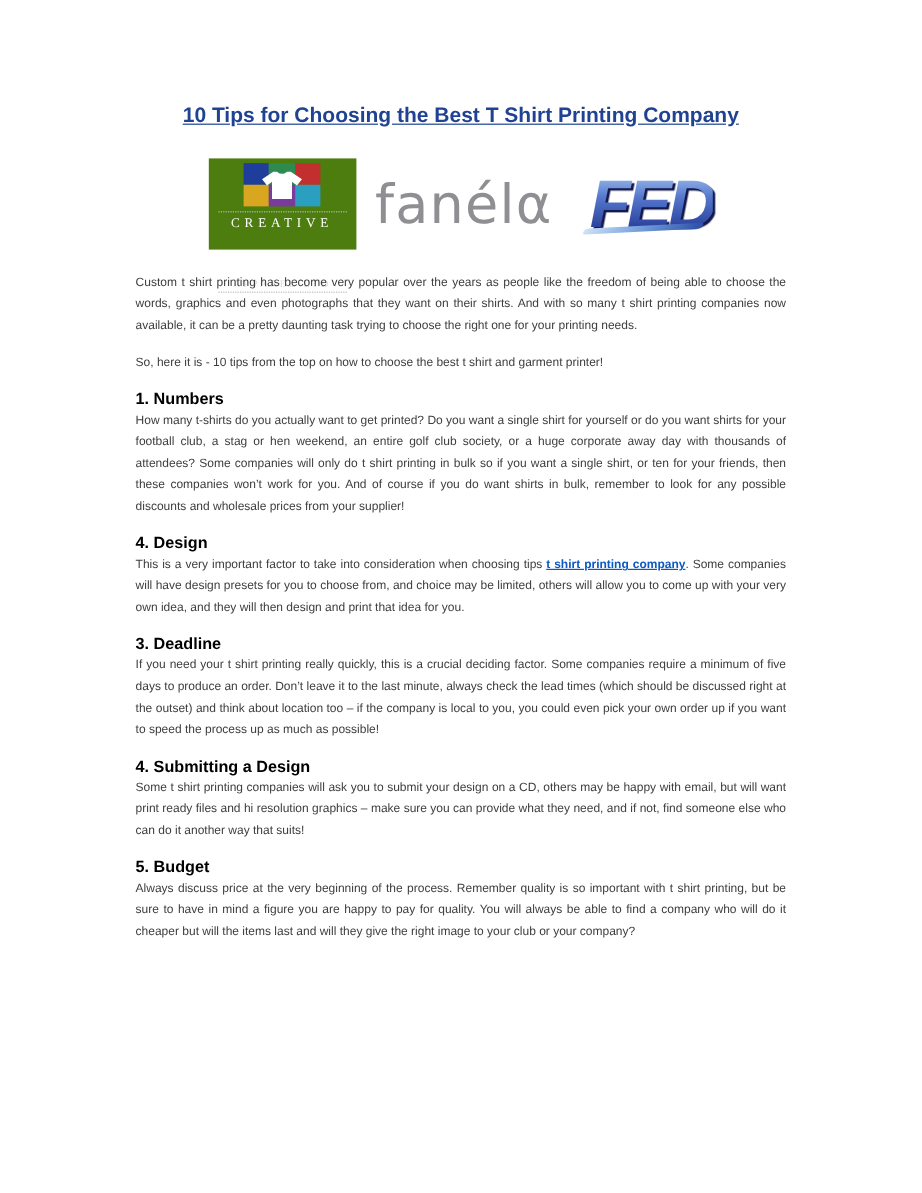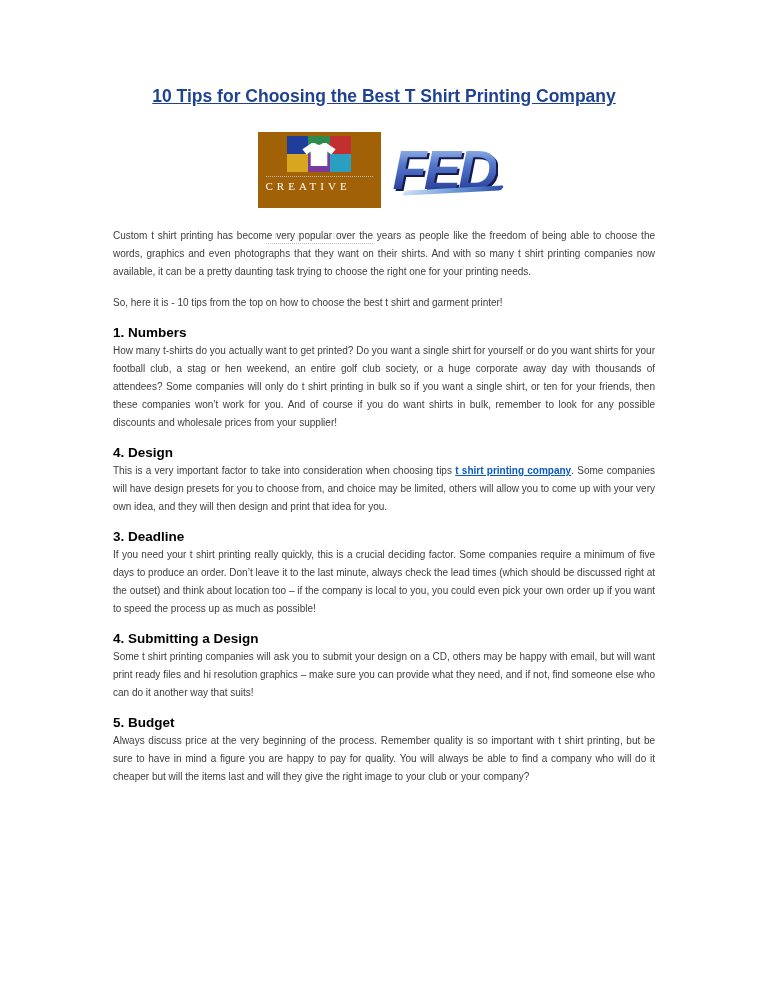--- a/index.html
+++ b/index.html
@@ -27,23 +27,23 @@
     justify-content: center;
     gap: 12px;
     margin-top: 24px;
     margin-bottom: 18px;
     height: 78px;
   }
   
   .logo-creative {
     width: 123px;
     height: 76px;
-    background: #a16207;
+    background: #4d7c0f;
     color: #ffffff;
-    text-align: left;
+    text-align: center;
     padding-top: 4px;
     box-sizing: border-box;
     flex: 0 0 auto;
   }
   .ca-art {
     position: relative;
     width: 64px;
     height: 36px;
     margin: 0 auto;
     display: grid;
@@ -88,21 +88,21 @@
     padding: 0 4px;
   }
   
   .logo-fed {
     position: relative;
     flex: 0 0 auto;
     width: 118px;
     height: 74px;
     display: flex;
     align-items: center;
-    justify-content: flex-start;
+    justify-content: flex-end;
   }
   .fed-text {
     font-family: "Liberation Sans", sans-serif;
     font-weight: 900;
     font-style: italic;
     font-size: 56px;
     letter-spacing: -3px;
     line-height: 1;
     color: #27348b;
     background: linear-gradient(180deg, #a8c8f0 0%, #5577cc 40%, #1c2f8c 100%);
@@ -160,20 +160,21 @@
         <div class="c5"></div>
         <div class="c6"></div>
         <svg class="ca-shirt" viewBox="0 0 40 26" xmlns="http://www.w3.org/2000/svg">
           <path d="M13 2 L16 2 Q20 5.5 24 2 L27 2 L36 8 L32 13 L28 10 L28 24 L12 24 L12 10 L8 13 L4 8 Z" fill="#ffffff"></path>
         </svg>
       </div>
       <div class="ca-line1">CREATIVE</div>
       <div class="ca-line2">APPAREL LTD</div>
     </div>
 
+    <div class="logo-fanela">fanélα</div>
 
     <div class="logo-fed">
       <span class="fed-text">FED</span>
       <span class="fed-swoosh"></span>
     </div>
 
   </div>
 
   <p class="para">Custom t shirt printing has become very popular over the years as people like the freedom of being able to choose the words, graphics and even photographs that they want on their shirts. And with so many t shirt printing companies now available, it can be a pretty daunting task trying to choose the right one for your printing needs.</p>
   <p class="para">So, here it is - 10 tips from the top on how to choose the best t shirt and garment printer!</p>

